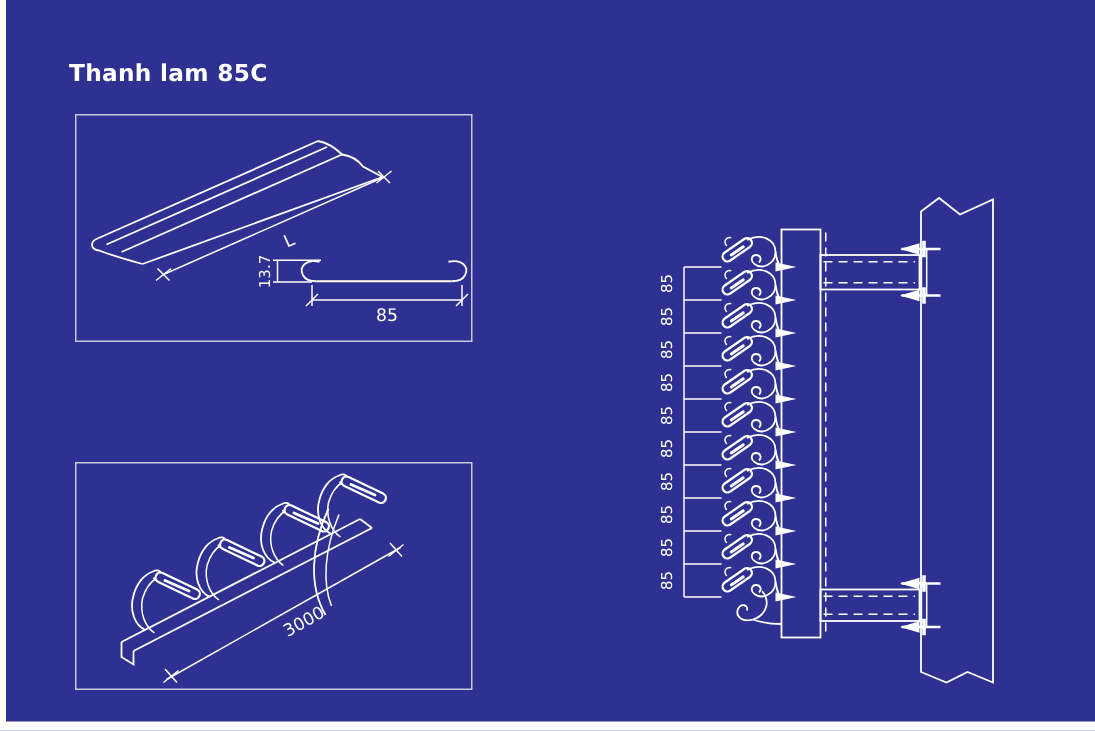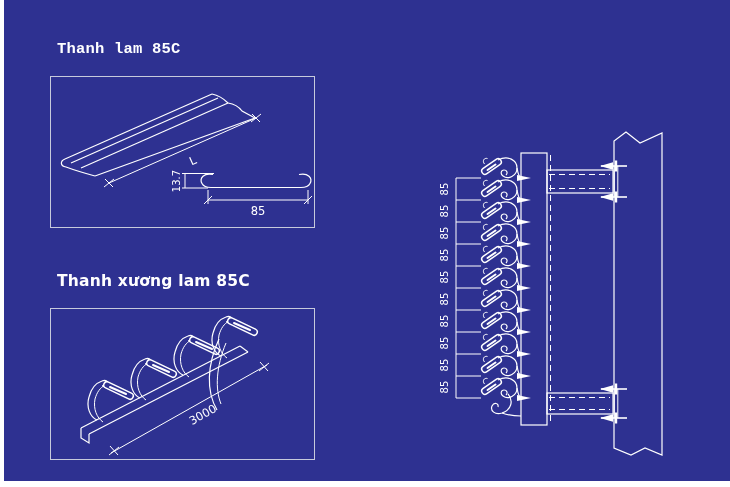--- a/index.html
+++ b/index.html
@@ -12,21 +12,21 @@
     font-family:"DejaVu Sans","Liberation Sans",sans-serif;
   }
   .canvas{
     position:absolute; left:4px; top:0; width:726px; height:481px;
     background:var(--bg);
   }
   .title{
     position:absolute; margin:0; color:var(--line);
     font-size:15.5px; font-weight:bold; letter-spacing:.2px; white-space:nowrap;
   }
-  .t1{left:53px; top:40px;font-family:Liberation Mono, monospace;}
+  .t1{left:42px; top:40px;}
   .t2{left:53px; top:272px;}
   .t3{left:438px; top:40px;}
   .box{
     position:absolute; width:263px; height:150px;
     border:1px solid var(--border);
   }
   .box1{left:46px; top:76px;}
   .box2{left:46px; top:308px;}
   .secsvg{position:absolute; left:425px; top:125px;}
   svg{display:block; overflow:visible;}
@@ -83,21 +83,20 @@
           <line class="thin" x1="157" y1="113" x2="157" y2="127"></line>
           <line class="thin" x1="257" y1="113" x2="257" y2="127"></line>
           <line class="thin" x1="157" y1="123" x2="257" y2="123"></line>
           <line class="thin" x1="153" y1="127" x2="161" y2="119"></line>
           <line class="thin" x1="253" y1="127" x2="261" y2="119"></line>
           <text class="dimtext dimbig" x="207" y="134">85</text>
         </g>
       </svg>
     </div>
 
-    <h2 class="title t2">Thanh xương lam 85C</h2>
 
     <div class="box box2">
       <svg width="263" height="150" viewBox="0 0 263 150">
         <defs>
           <g id="iso-clip">
             <path class="ln" d="M 0,0 C -7,-3 -11,-13 -8,-23 C -6,-31 -1,-37 5,-39 C 9,-41 12,-38 10.5,-35 C 9.5,-32.5 6,-32.5 5.5,-35"></path>
             <path class="thin" d="M 6,2 C 0,-2 -4,-11 -2,-21 C 0,-28 3,-32 8,-35"></path>
             <line x1="10" y1="-35" x2="33" y2="-24" stroke="var(--line)" stroke-width="8" stroke-linecap="round"></line>
             <line x1="10" y1="-35" x2="33" y2="-24" stroke="var(--bg)" stroke-width="5" stroke-linecap="round"></line>
             <line x1="13" y1="-33" x2="29" y2="-26" stroke="var(--line)" stroke-width="2" stroke-linecap="round"></line>

